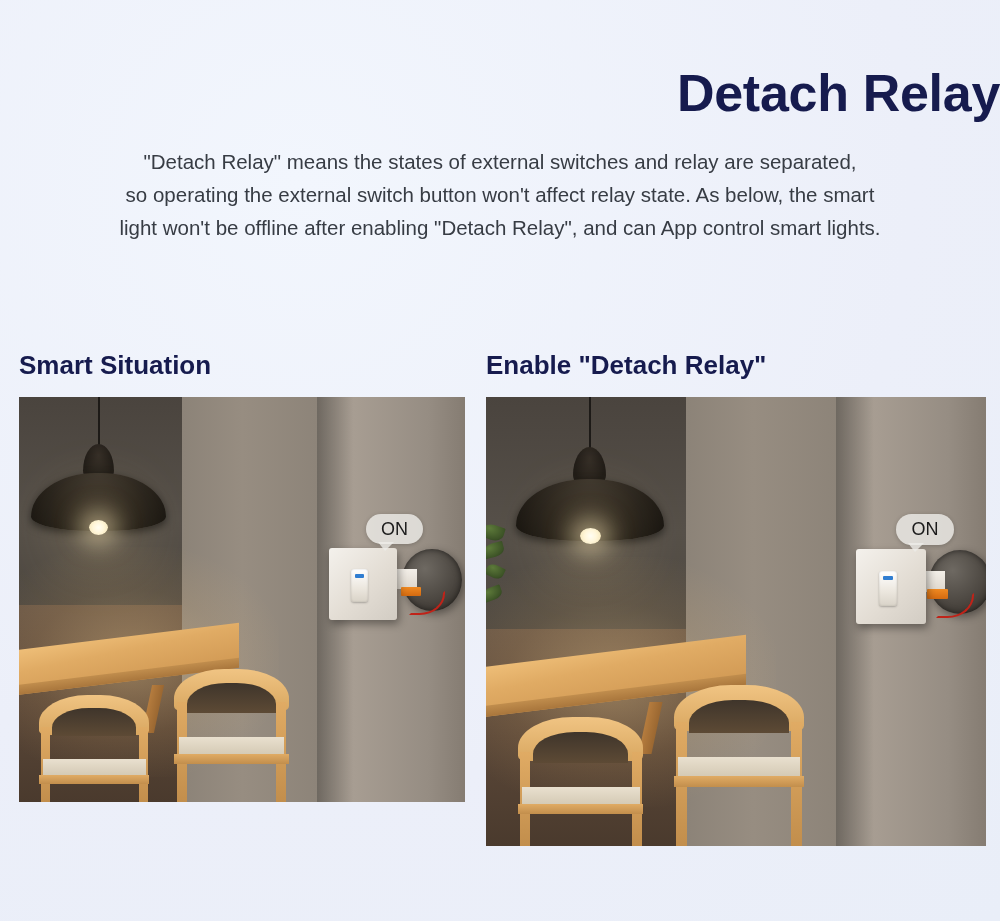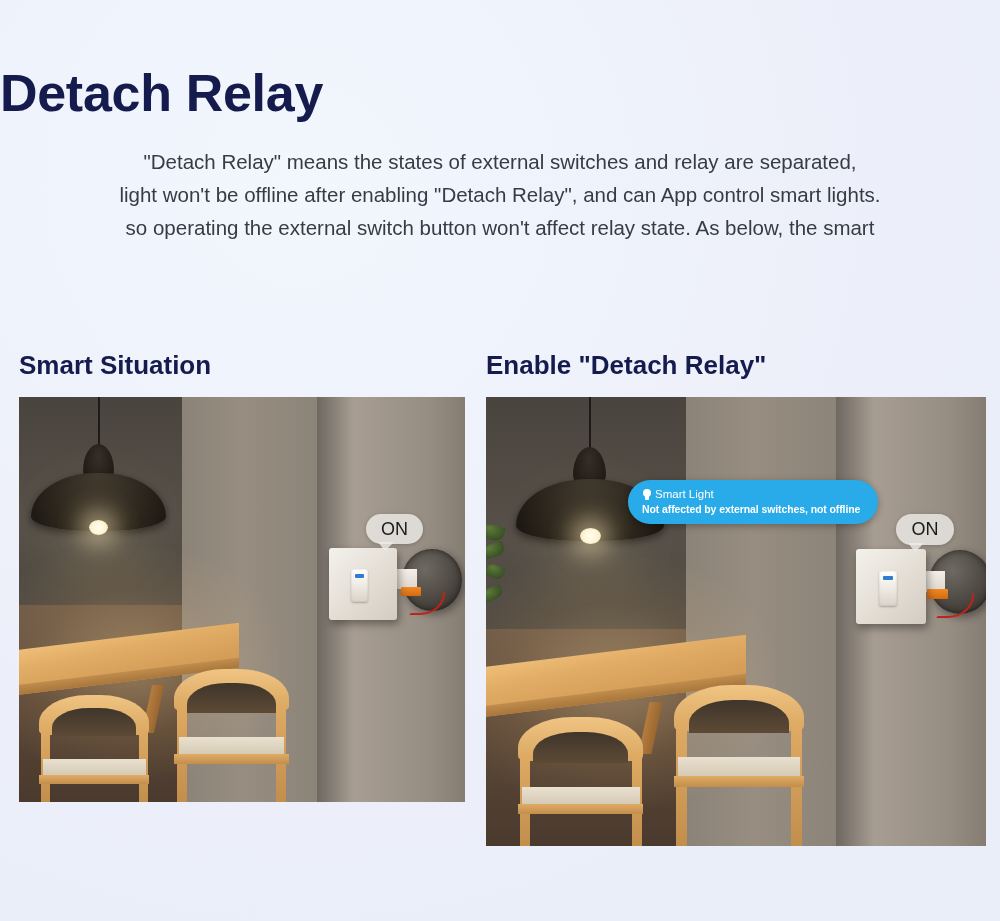--- a/index.html
+++ b/index.html
@@ -19,21 +19,21 @@
     background:
       radial-gradient(circle at 30% 20%, #f2f6fd 0%, #eceff9 60%, #e9eef8 100%);
   }
 
   
   .page-title {
     position: absolute;
     top: 62px;
     left: 0;
     width: 1000px;
-    text-align: left;
+    text-align: right;
     font-size: 52px;
     font-weight: bold;
     color: #161b4e;
     letter-spacing: -0.3px;
     line-height: 1.2;
   }
 
   .page-desc {
     position: absolute;
     top: 145px;
@@ -265,22 +265,22 @@
 </style>
 </head>
 <body>
 
 <div id="page">
 
   <div class="page-title">Detach Relay</div>
 
   <div class="page-desc">
     <span class="ln">"Detach Relay" means the states of external switches and relay are separated,</span>
+    <span class="ln">so operating the external switch button won't affect relay state. As below, the smart</span>
     <span class="ln">light won't be offline after enabling "Detach Relay", and can App control smart lights.</span>
-    <span class="ln">so operating the external switch button won't affect relay state. As below, the smart</span>
   </div>
 
   <div class="sec-heading" id="heading-left">Smart Situation</div>
   <div class="sec-heading" id="heading-right">Enable "Detach Relay"</div>
 
   <div class="photo" id="photo-left">
 
     <div class="wall-dark" style="width:163px;"></div>
     <div class="wall-mid" style="left:163px;width:135px;"></div>
     <div class="wall-light" style="left:298px;width:148px;"></div>
@@ -368,22 +368,15 @@
     <div class="connector" style="left:441px;top:192px;width:21px;height:10px;"></div>
     <div class="wire" style="left:450px;top:196px;width:38px;height:25px;"></div>
     <div class="plate" style="left:370px;top:152px;width:70px;height:75px;"></div>
     <div class="rocker" style="left:393px;top:174px;width:18px;height:35px;"></div>
     <div class="rocker-led" style="left:397px;top:179px;width:10px;height:4px;"></div>
 
     <div class="on-bubble" style="left:410px;top:117px;width:58px;height:31px;font-size:18px;">
       <span>ON</span>
     </div>
 
-    <div class="tooltip" style="left:142px;top:83px;">
-      <div class="tooltip-title">
-        <span class="bulb-glyph"></span>
-        <span>Smart Light</span>
-      </div>
-      <div class="tooltip-sub">Not affected by external switches, not offline</div>
-    </div>
   </div>
 
 </div>
 
 </body></html>

